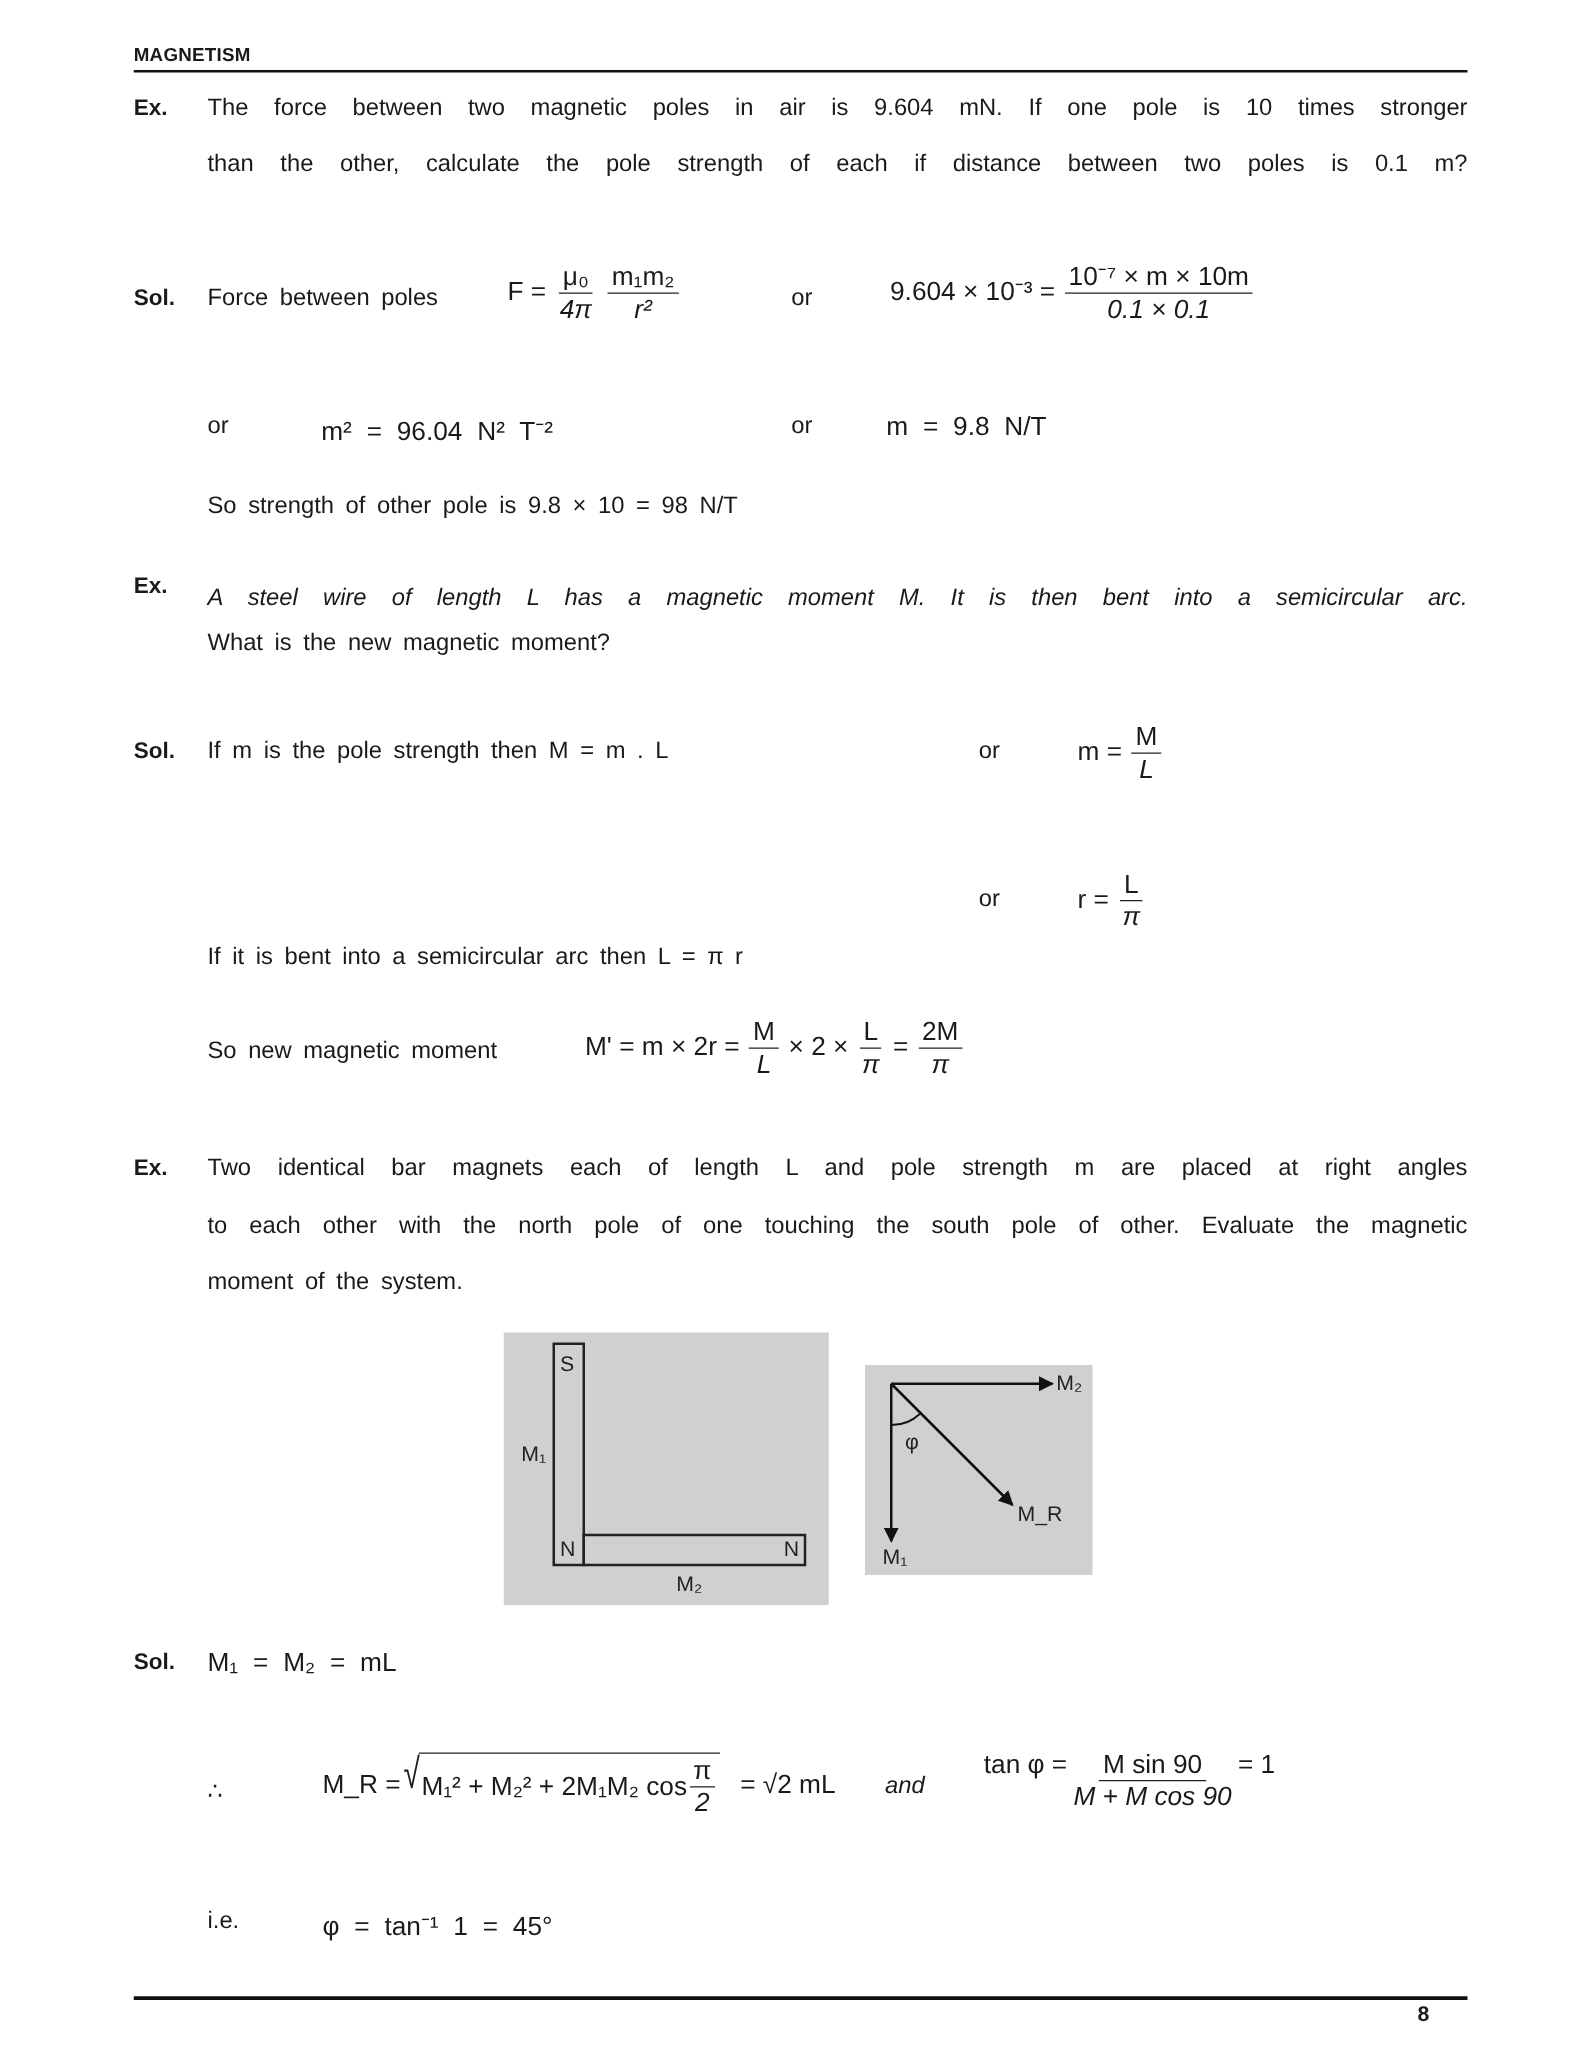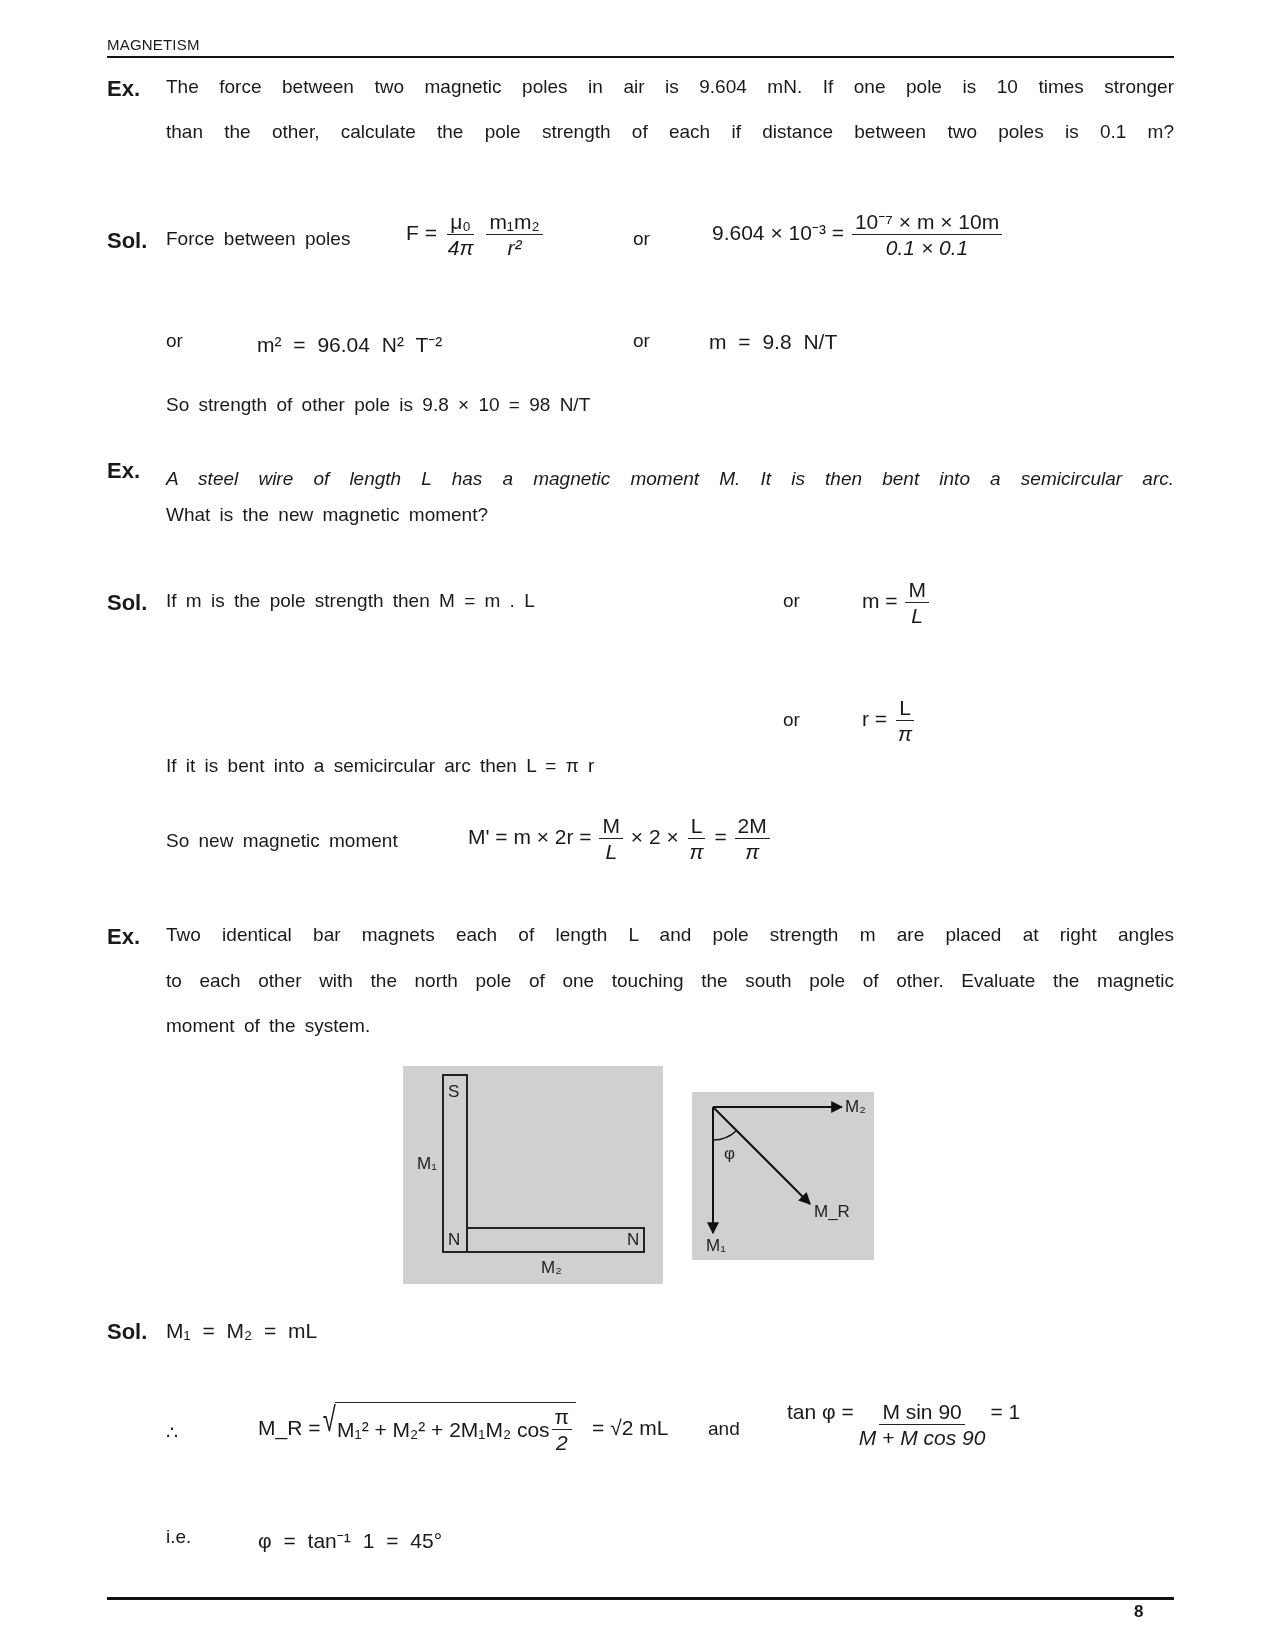--- a/index.html
+++ b/index.html
@@ -1,24 +1,24 @@
 <!DOCTYPE html>
 <html><head>
 <meta charset="utf-8">
 <style>
   html, body { margin: 0; padding: 0; background: #ffffff; }
   body { width: 1275px; height: 1650px; position: relative; overflow: hidden;
          font-family: "Liberation Sans", sans-serif; color: #1a1a1a; }
   .abs { position: absolute; white-space: nowrap; }
-  .header-title { left: 107px; top: 36px; font-size: 15px; font-weight: normal; letter-spacing: 0.2px; }
+  .header-title { left: 107px; top: 36px; font-size: 15px; font-weight: bold; letter-spacing: 0.2px; }
   .rule { position: absolute; left: 107px; width: 1067px; height: 2px; background: #111; }
   .rule.top { top: 56px; }
   .rule.bottom { top: 1597px; height: 3px; }
   .page-num { left: 1134px; top: 1602px; font-size: 17px; font-weight: bold; }
-  .lbl { font-size: 22px; font-weight: bold; }
+  .lbl { font-size: 18px; font-weight: bold; }
   .txt { font-size: 19px; word-spacing: 4px; }
   .txt.justify { width: 1008px; text-align: justify; text-align-last: justify; white-space: normal; }
   .math { font-size: 21px; }
   .frac { display: inline-flex; flex-direction: column; align-items: center; vertical-align: middle; margin: 0 2px; }
   .frac .num { border-bottom: 1.5px solid #222; padding: 0 3px 1px; line-height: 1.1; }
   .frac .den { padding: 1px 3px 0; line-height: 1.1; font-style: italic; }
   .sqrt { display: inline-flex; align-items: stretch; vertical-align: middle; }
   .sqrt .rad { font-size: 34px; line-height: 1; transform: scaleX(0.7); margin-right: -4px; }
   .sqrt .body { border-top: 1.5px solid #222; padding: 2px 2px 0; display: inline-flex; align-items: center; }
   .diagram { position: absolute; background: #d0d0d0; }
@@ -153,21 +153,21 @@
     <span class="body">
       <span>M₁² + M₂² + 2M₁M₂ cos</span>
       <span class="frac">
           <span class="num">π</span>
           <span class="den">2</span>
         </span>
     </span>
   </span>
   <span style="margin-left:16px;">= √2 mL</span>
 </div>
-<div class="abs txt" style="left:708px; top:1418px;">and</div>
+<div class="abs txt" style="left:708px; top:1418px;font-style:italic;">and</div>
 <div class="abs math" style="left:787px; top:1400px; display:flex; align-items:flex-start;">
   <span>tan φ =</span>
   <span class="frac">
       <span class="num">M sin 90</span>
       <span class="den">M + M cos 90</span>
     </span>
   <span>= 1</span>
 </div>
 
 <div class="abs txt" style="left:166px; top:1526px;">i.e.</div>

